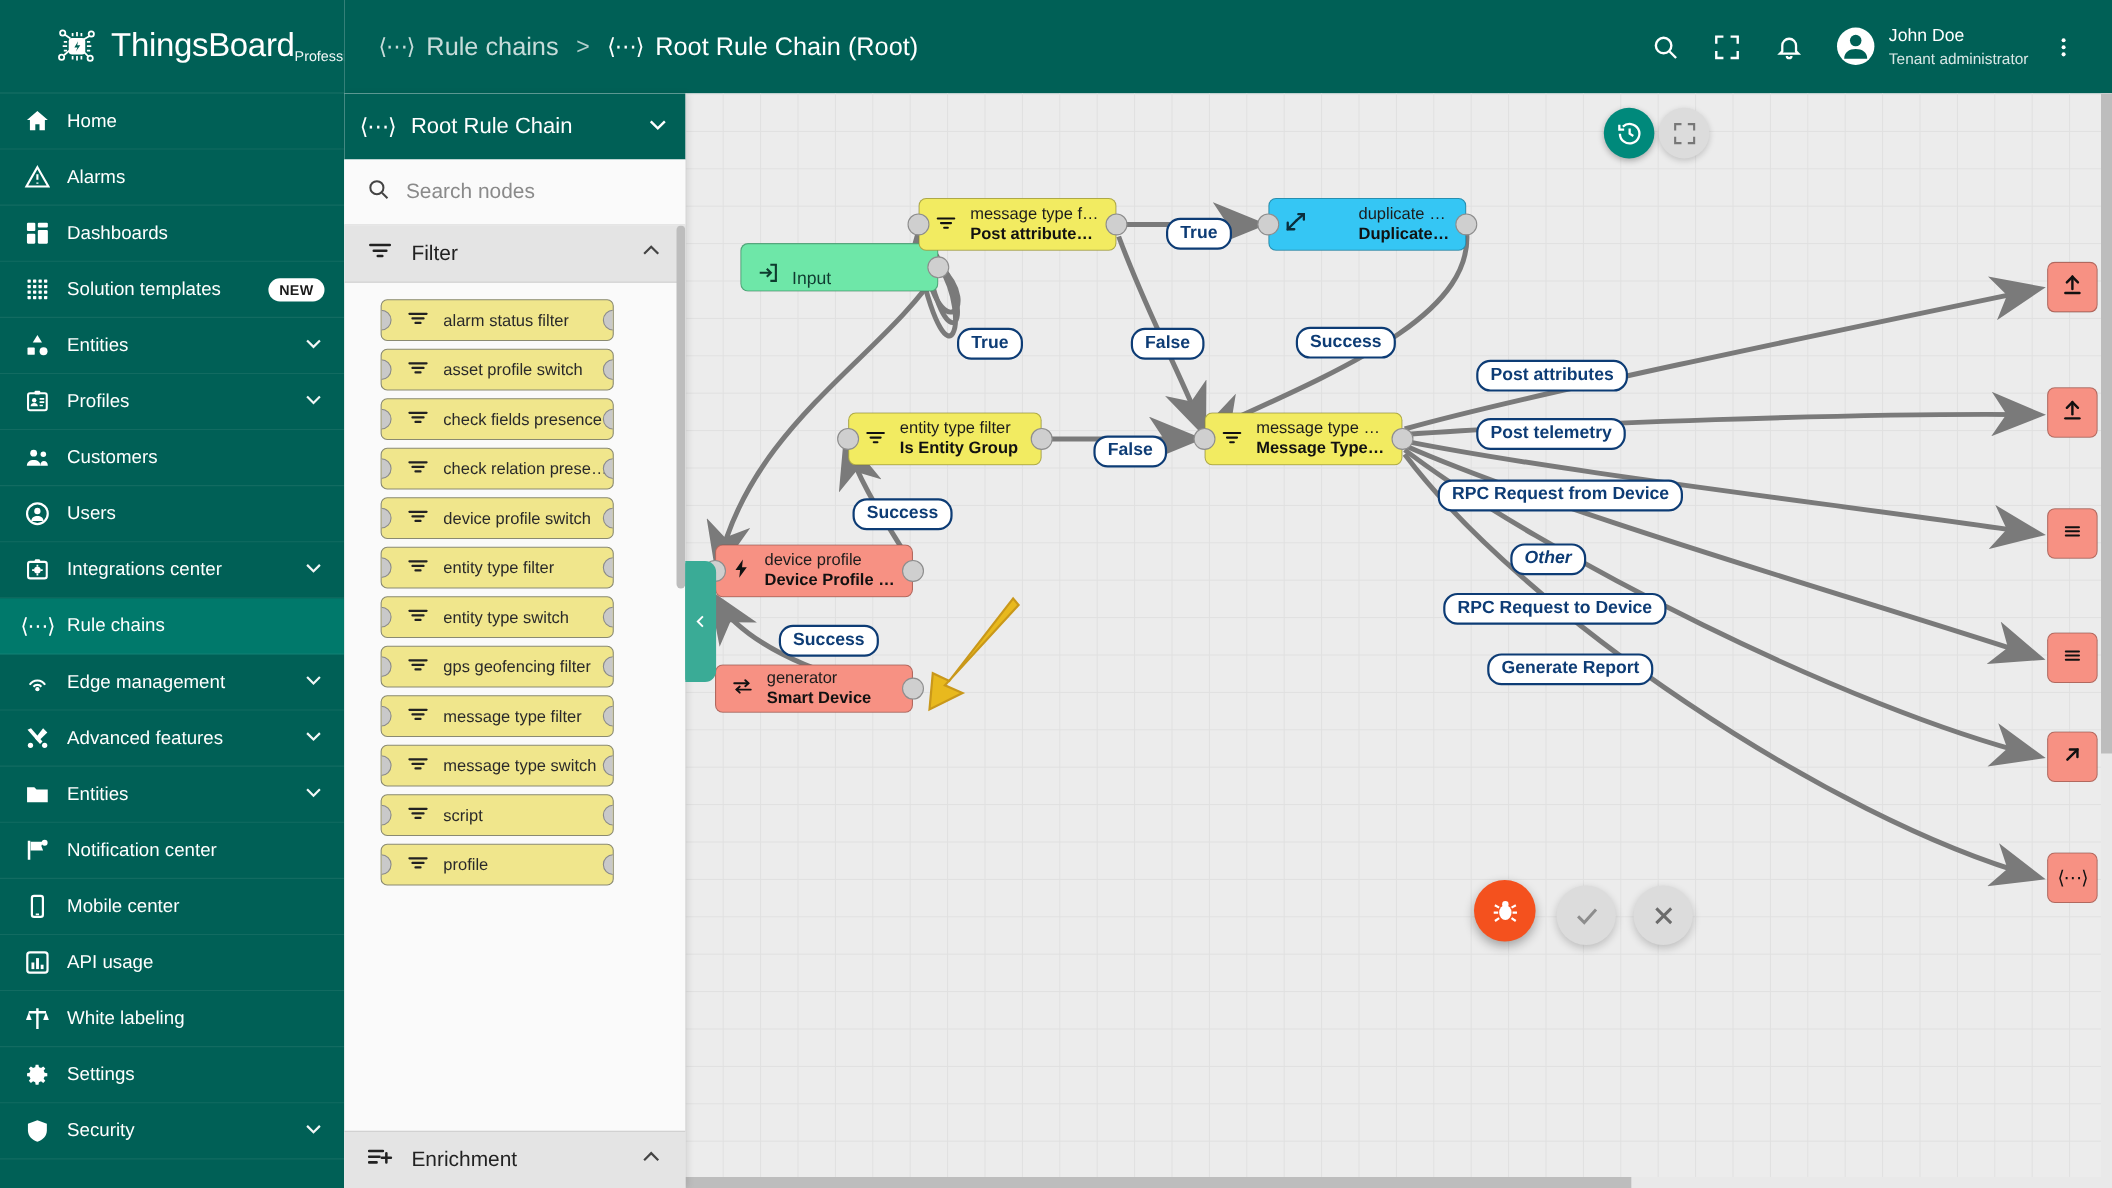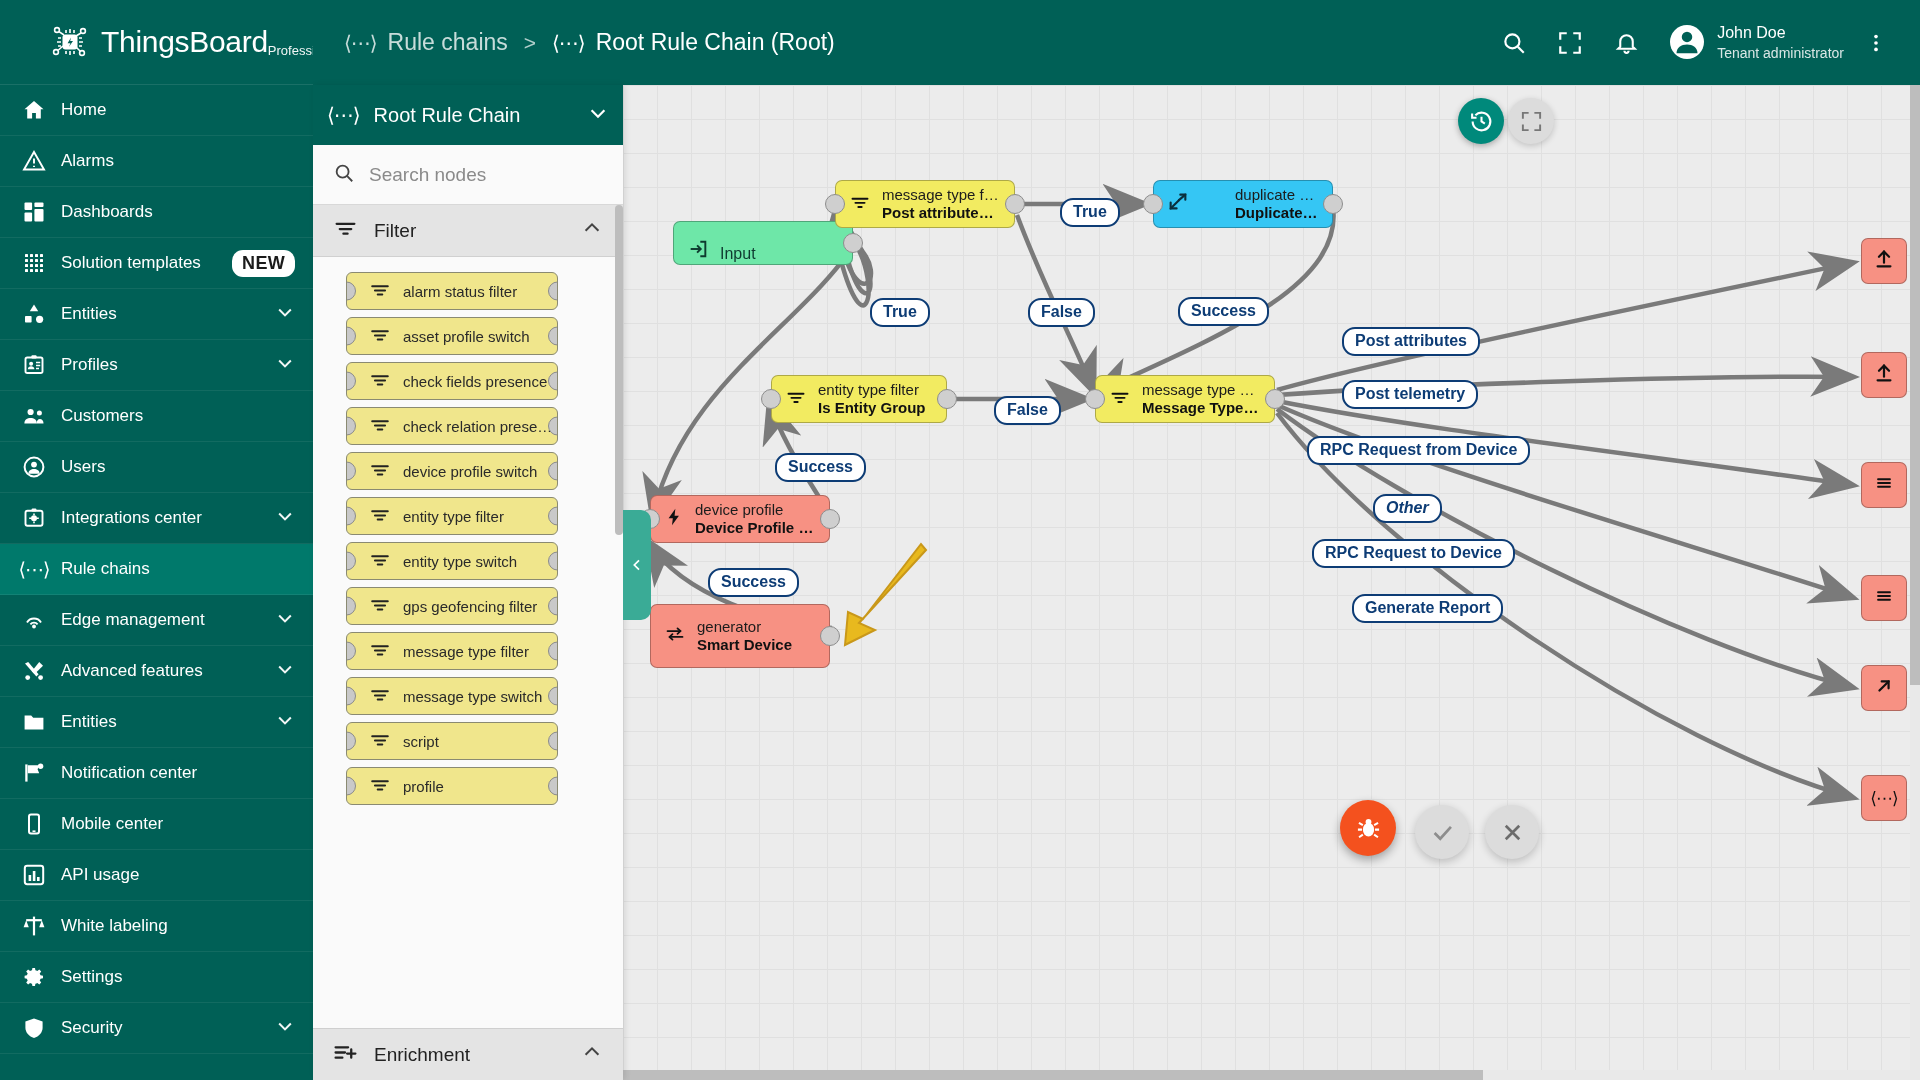--- a/index.html
+++ b/index.html
@@ -41,21 +41,21 @@
     border-bottom: 1px solid rgba(255,255,255,0.07);
     position: relative;
     cursor: pointer;
     white-space: nowrap;
   }
   .nav-item.active { background: #00796b; }
   .nav-icon { width: 24px; height: 24px; flex: 0 0 auto; display: flex; align-items: center; justify-content: center; }
   .nav-label { flex: 1 1 auto; }
   .nav-badge {
     background: #fff; color: #1b1b1b;
-    font-size: 18px; font-weight: 700;
+    font-size: 13px; font-weight: 700;
     border-radius: 11px; padding: 3px 10px;
     letter-spacing: .3px;
   }
   .chev { width: 20px; height: 20px; opacity: .95; }
 
   
   .topbar {
     position: absolute; left: 313px; top: 0;
     width: 1607px; height: 85px;
     background: #006056; color: #fff;
@@ -702,21 +702,21 @@
           <span class="port left"></span>
           <span><svg width="20" height="22" viewBox="0 0 24 24" fill="#111">
               <path d="M13.6 2 L5.5 13.4h5.1L9.6 22l8.3-11.6h-5.2Z"></path>
             </svg></span>
           <span class="ntext">
             <span class="nt1">device profile</span>
             <span class="nt2">Device Profile Node</span>
           </span>
           <span class="port right"></span>
         </div>
-        <div class="rnode red" style="left: 27px; top: 519px; width: 180px; height: 64px;">
+        <div class="rnode red" style="left: 27px; top: 519px; width: 180px; height: 44px;">
           <span><svg width="22" height="20" viewBox="0 0 24 24" fill="none" stroke="#111" stroke-width="2.1" stroke-linecap="round">
               <path d="M3 8.5h15"></path>
               <path d="M15 5.2 L18.6 8.5 L15 11.8"></path>
               <path d="M21 15.5H6"></path>
               <path d="M9 12.2 L5.4 15.5 L9 18.8"></path>
             </svg></span>
           <span class="ntext">
             <span class="nt1">generator</span>
             <span class="nt2">Smart Device</span>
           </span>

